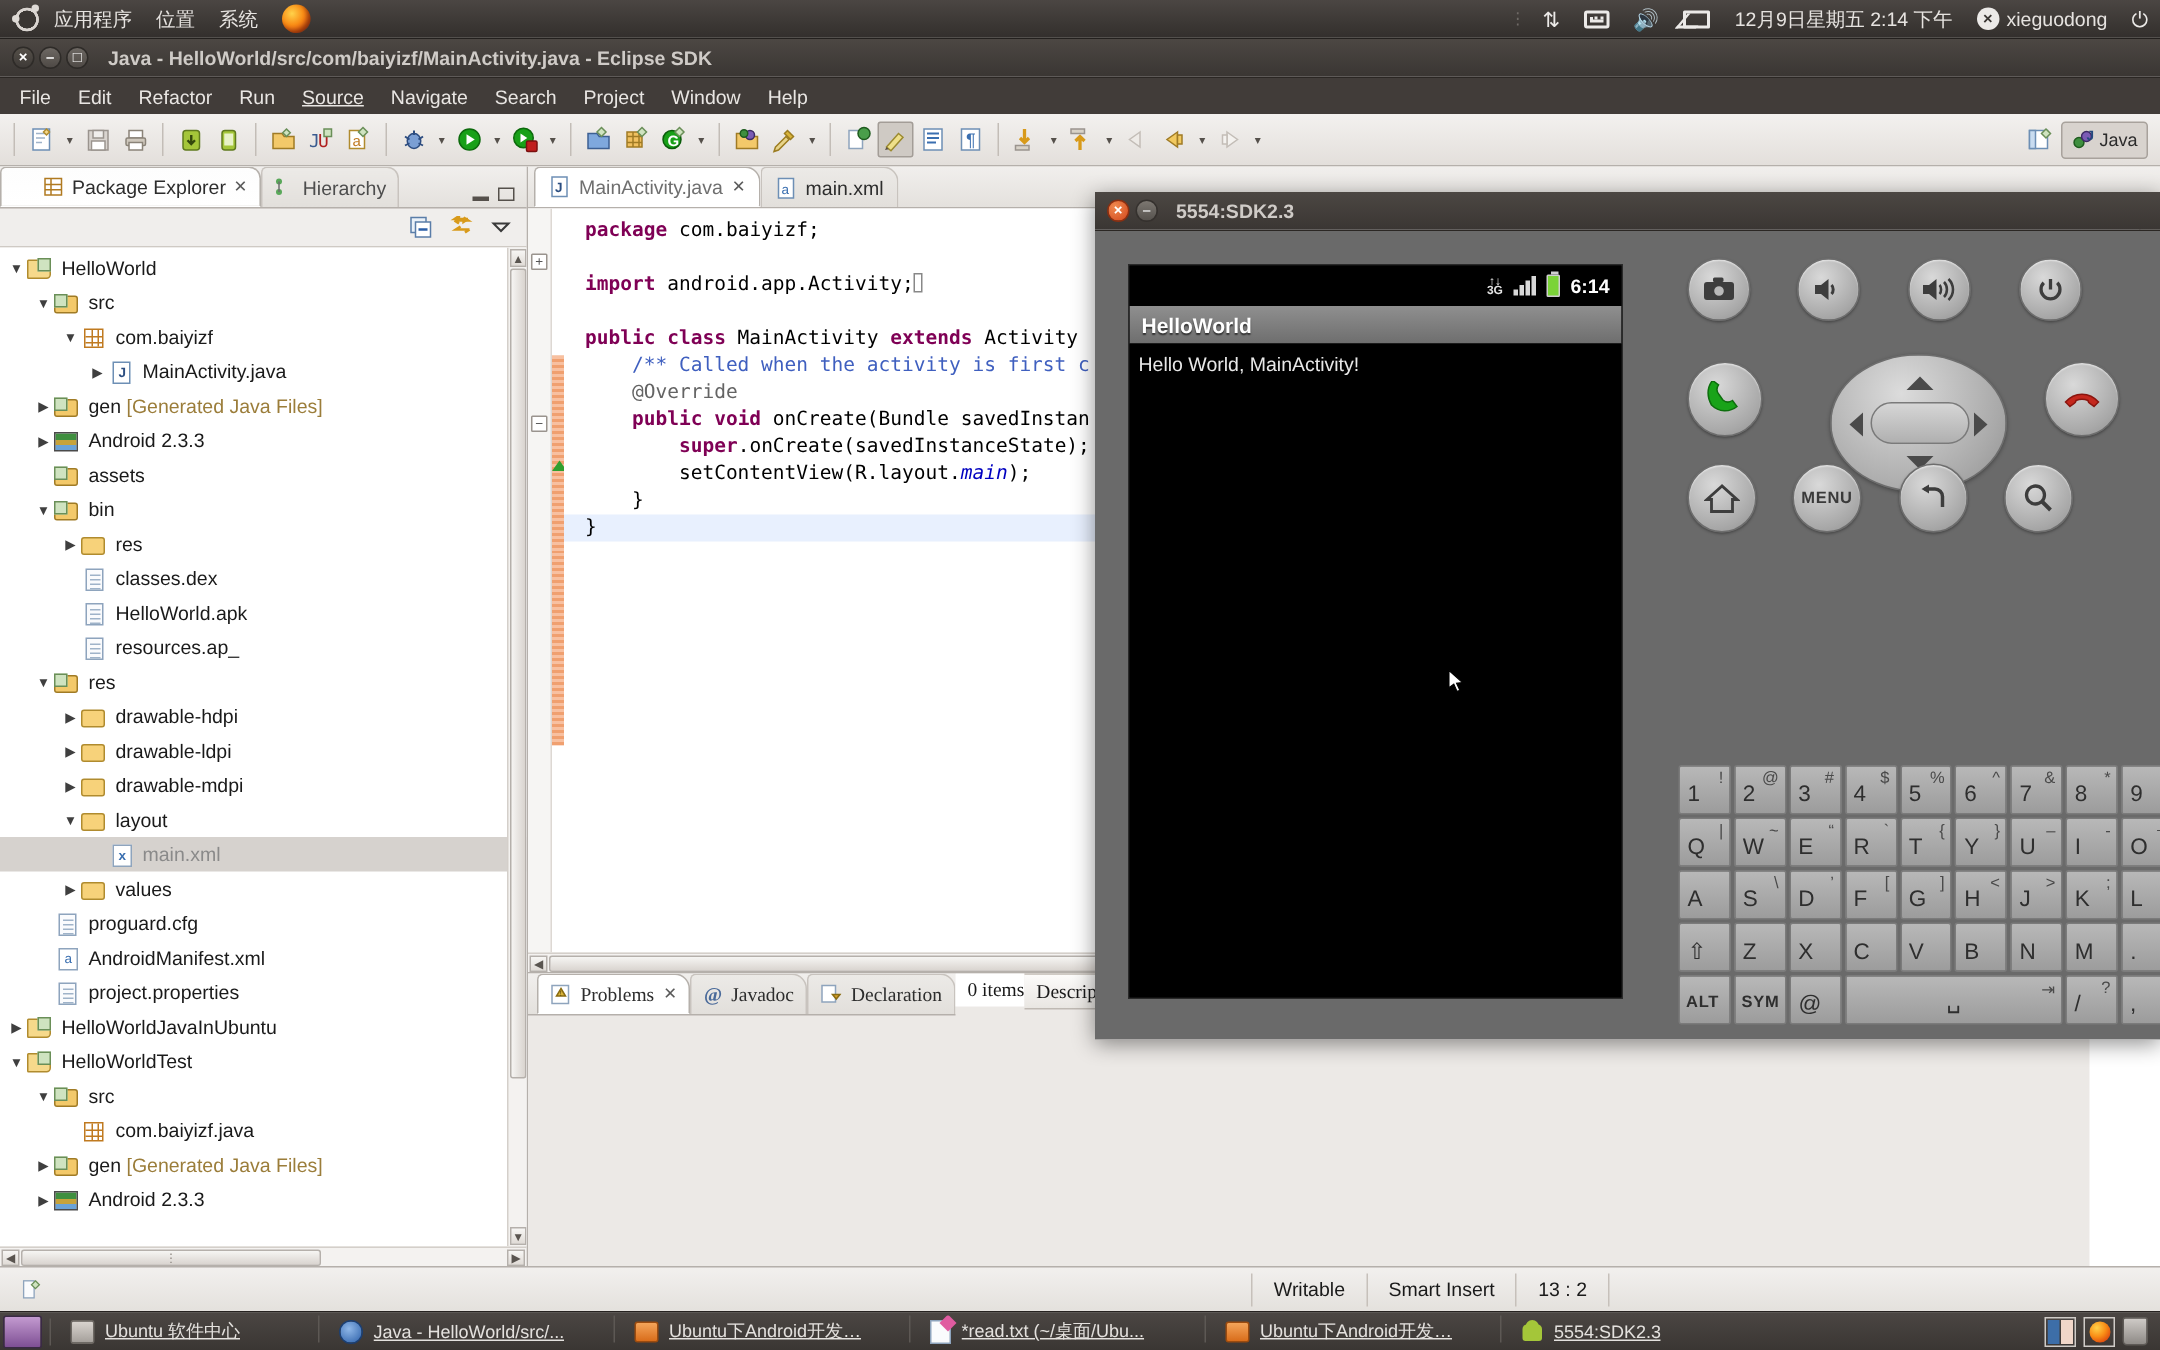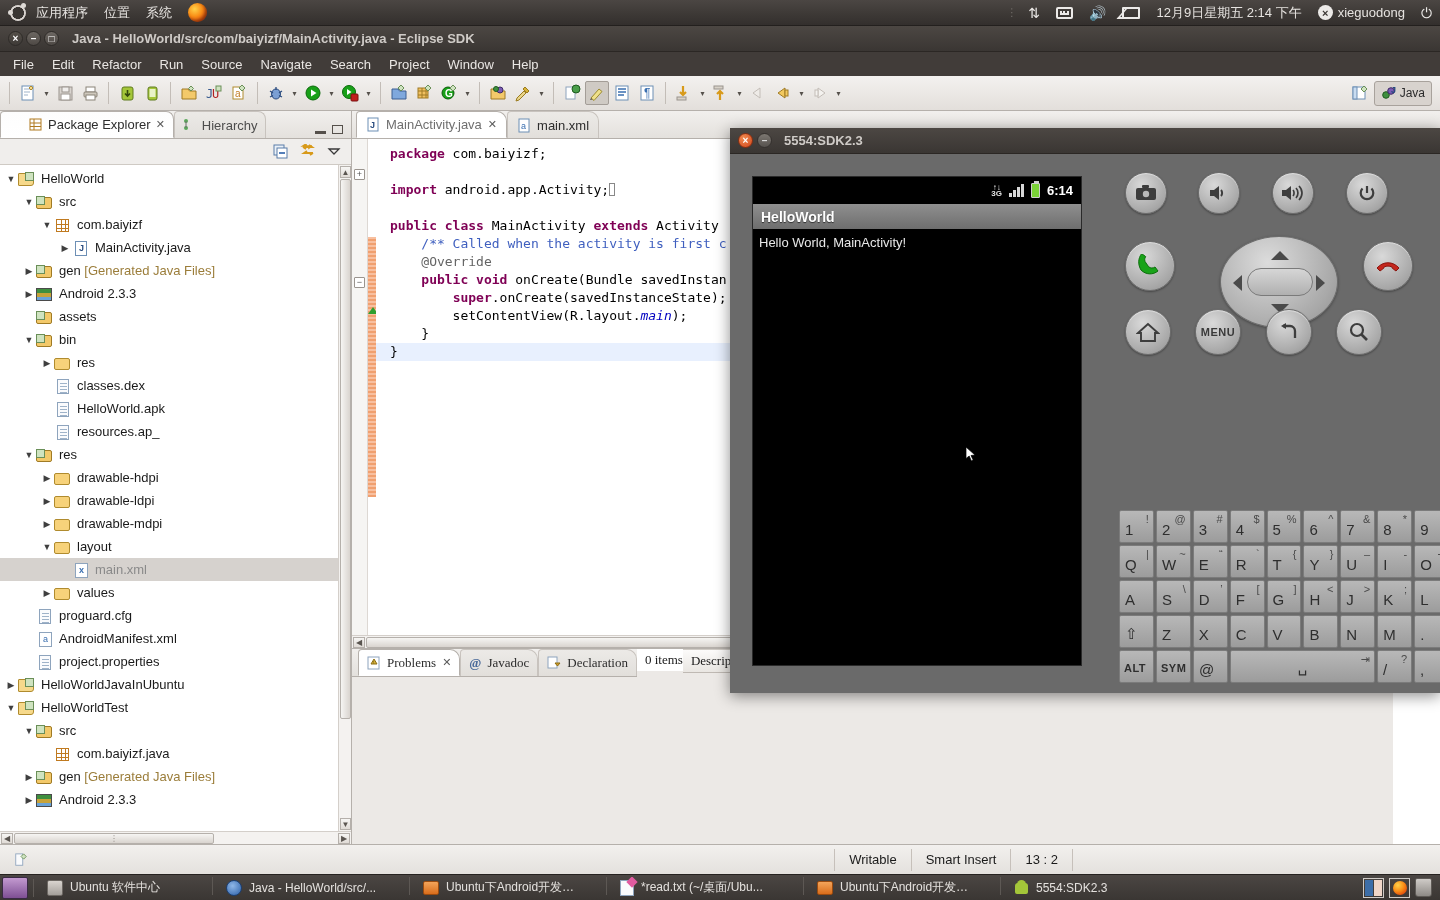--- a/index.html
+++ b/index.html
@@ -84,21 +84,21 @@
     border:1px solid #2e2b28;
   }
   .win-btn.close{ background:linear-gradient(#555049,#3e3a37); }
   #eclipse-title-text{ margin-left:10px; color:#cfcbc7;}
 
   #eclipse-menubar{
     height:24px; background:#413c39; display:flex; align-items:center;
     color:#e9e6e3; font-size:13px; padding-left:4px;
   }
   #eclipse-menubar .mi{ padding:2px 9px; }
-  #eclipse-menubar .mi.underline-s span{ }
+  #eclipse-menubar .mi.underline-s span{ text-decoration:underline; }
 
   #eclipse-toolbar{
     height:35px; background:linear-gradient(#f3f1ef,#e3dfdb);
     border-bottom:1px solid #b5b0ab;
     display:flex; align-items:center; padding:0 4px; gap:1px;
     position:relative;
   }
   .tb-sep{ width:1px; height:22px; background:#c3bdb7; margin:0 5px;}
   .tb-btn{
     width:24px; height:24px; display:flex;align-items:center;justify-content:center;
@@ -1250,21 +1250,21 @@
             </div>
           </div>
         </div>
     </div>
   </div>
 </div>
 
 <div id="taskbar">
   <div class="show-desktop"></div>
   <div class="tb-sep-v"></div>
-  <div id="taskbar-items" style="display:flex;align-items:flex-start;flex:1;min-width:0;">
+  <div id="taskbar-items" style="display:flex;align-items:flex-start;flex:1;min-width:0;text-decoration:underline;">
       <div class="task-item" style="width: 168px;">
         <span class="ic-sc" style="flex: 0 0 auto;"></span>
         <span class="task-label">Ubuntu 软件中心</span>
       </div>
       <span class="tb-sep-v"></span>
       <div class="task-item" style="width: 186px;">
         <span class="ic-ecl" style="flex: 0 0 auto;"></span>
         <span class="task-label">Java - HelloWorld/src/...</span>
       </div>
       <span class="tb-sep-v"></span>

